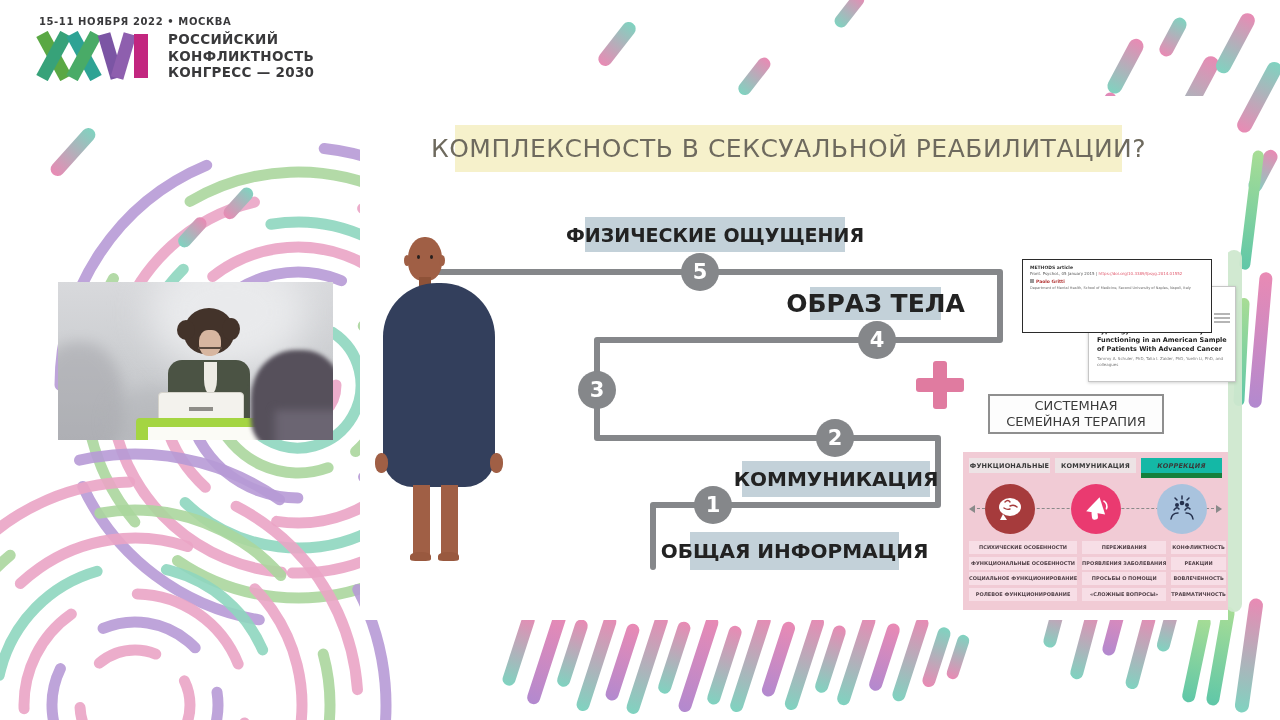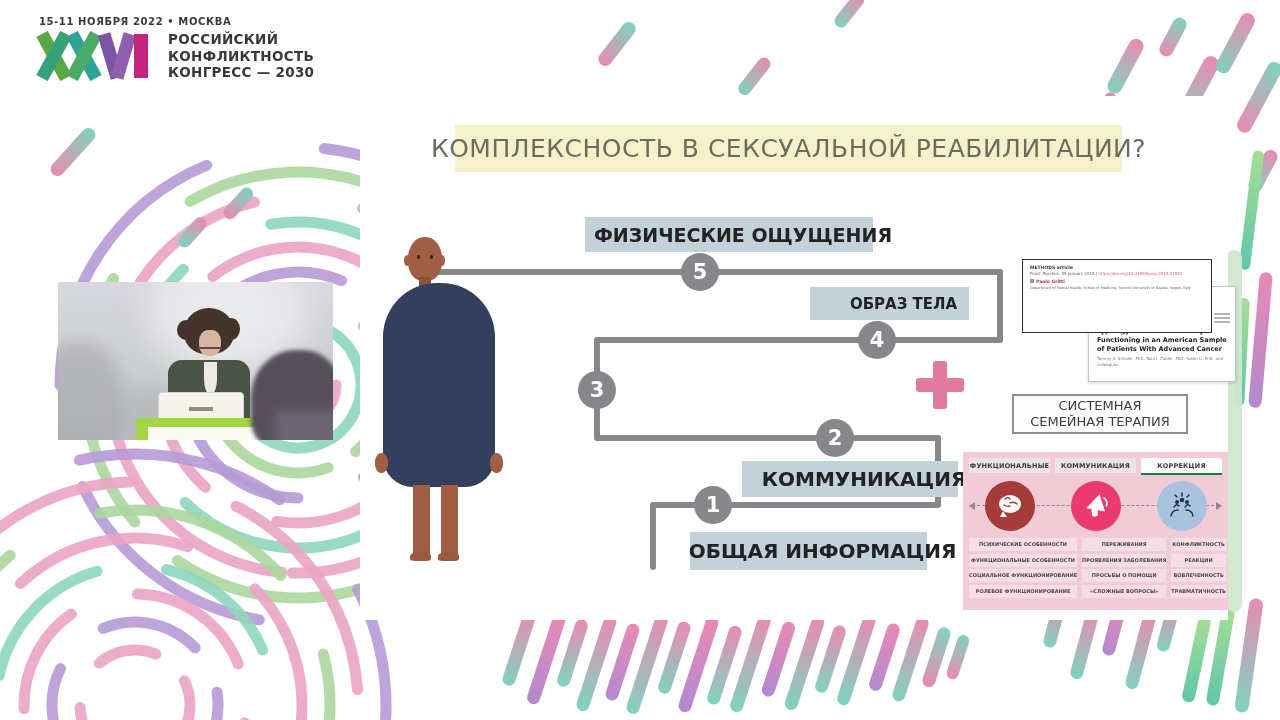--- a/index.html
+++ b/index.html
@@ -47,23 +47,23 @@
   .v-aud-right{right:-10px;top:68px;width:92px;height:100px;background:#56505b;
     border-radius:48% 44% 30% 30%;filter:blur(2px);}
   .v-aud-right2{right:-22px;top:128px;width:80px;height:40px;background:#6b6572;filter:blur(4px);}
   
   .slide{left:360px;top:96px;width:868px;height:524px;background:#ffffff;z-index:2;}
   .banner{left:95px;top:29px;width:667px;height:47px;background:#f6f1cb;
     display:flex;align-items:center;justify-content:center;
     font-size:25px;color:#6e6a5e;letter-spacing:.5px;white-space:nowrap;}
   .connector{position:absolute;left:0;top:0;}
   .step-label{position:absolute;background:#c3d1d9;color:#222;font-weight:bold;
-    display:flex;align-items:center;justify-content:center;white-space:nowrap;padding-left:28px;}
+    display:flex;align-items:center;justify-content:center;white-space:nowrap;}
   .s5{left:225px;top:121px;width:260px;height:35px;font-size:19px;}
-  .s4{left:450px;top:191px;width:131px;height:33px;font-size:15px;}
+  .s4{left:450px;top:191px;width:131px;height:33px;font-size:25px;}
   .s3{left:262px;top:277px;width:131px;height:33px;font-size:19px;}
   .s2{left:382px;top:365px;width:188px;height:36px;font-size:20px;}
   .s1{left:330px;top:436px;width:209px;height:38px;font-size:20px;}
   .num{position:absolute;width:38px;height:38px;border-radius:50%;background:#85878a;
     color:#fff;font-weight:bold;font-size:21px;display:flex;align-items:center;justify-content:center;}
   .n5{left:321px;top:157px;} .n4{left:498px;top:225px;} .n3{left:218px;top:275px;}
   .n2{left:456px;top:323px;} .n1{left:334px;top:390px;}
   
   .person{left:15px;top:139px;width:130px;height:330px;}
   .p-head{left:33px;top:2px;width:34px;height:44px;background:#a05f45;border-radius:48% 48% 42% 42%;}
@@ -94,29 +94,29 @@
   .d1-meta .link{color:#e0566a;}
   .d1-title{font-size:9px;font-weight:bold;color:#0f0f0f;line-height:1.18;margin-top:3px;}
   .d1-author{font-size:4.5px;font-weight:bold;color:#b23333;margin-top:3px;}
   .d1-author .sq{display:inline-block;width:4px;height:4px;background:#999;margin-right:2px;}
   .d1-affil{font-size:3.5px;color:#6b6b6b;margin-top:2px;}
   
   .plus{left:556px;top:265px;width:48px;height:48px;}
   .plus .h{position:absolute;left:0;top:17px;width:48px;height:14px;background:#e07ba0;border-radius:3px;}
   .plus .v{position:absolute;left:17px;top:0;width:14px;height:48px;background:#e07ba0;border-radius:3px;}
   
-  .therapy-box{left:652px;top:298px;width:176px;height:40px;border:2px solid #8f8f8f;background:#fdfdfd;
+  .therapy-box{left:628px;top:298px;width:176px;height:40px;border:2px solid #8f8f8f;background:#fdfdfd;
     display:flex;align-items:center;justify-content:center;text-align:center;
     font-size:13px;color:#3c3c3c;line-height:1.25;box-sizing:border-box;padding:8px;}
   .panel{left:603px;top:356px;width:265px;height:158px;background:#f1cbd5;
     padding:6px;box-sizing:border-box;}
   .panel-headers{display:flex;gap:5px;}
   .panel-headers .ph{flex:1;height:15px;background:#ede3e5;display:flex;align-items:center;justify-content:center;
     font-size:6.5px;font-weight:bold;color:#3a3a3a;letter-spacing:.2px;white-space:nowrap;overflow:hidden;}
-  .panel-headers .ph.last{background:#ffffff;border-bottom:2px solid #15803d;}
+  .panel-headers .ph.last{background:#14b8a6;border-bottom:5px solid #15803d;font-style:italic;}
   .panel-icons{position:relative;height:56px;margin-top:4px;}
   .dash-line{position:absolute;left:3px;right:3px;top:26px;border-top:1.5px dashed #8a8a8a;}
   .arrow-tip{position:absolute;top:23px;width:0;height:0;border-top:4px solid transparent;border-bottom:4px solid transparent;}
   .arrow-tip.l{left:0;border-right:6px solid #8a8a8a;}
   .arrow-tip.r{right:0;border-left:6px solid #8a8a8a;}
   .p-circle{position:absolute;top:2px;width:50px;height:50px;border-radius:50%;
     display:flex;align-items:center;justify-content:center;}
   .c-brain{left:16px;background:#a63b3c;}
   .c-mega{left:102px;background:#ea3a70;}
   .c-hands{left:188px;background:#a9c3de;}

